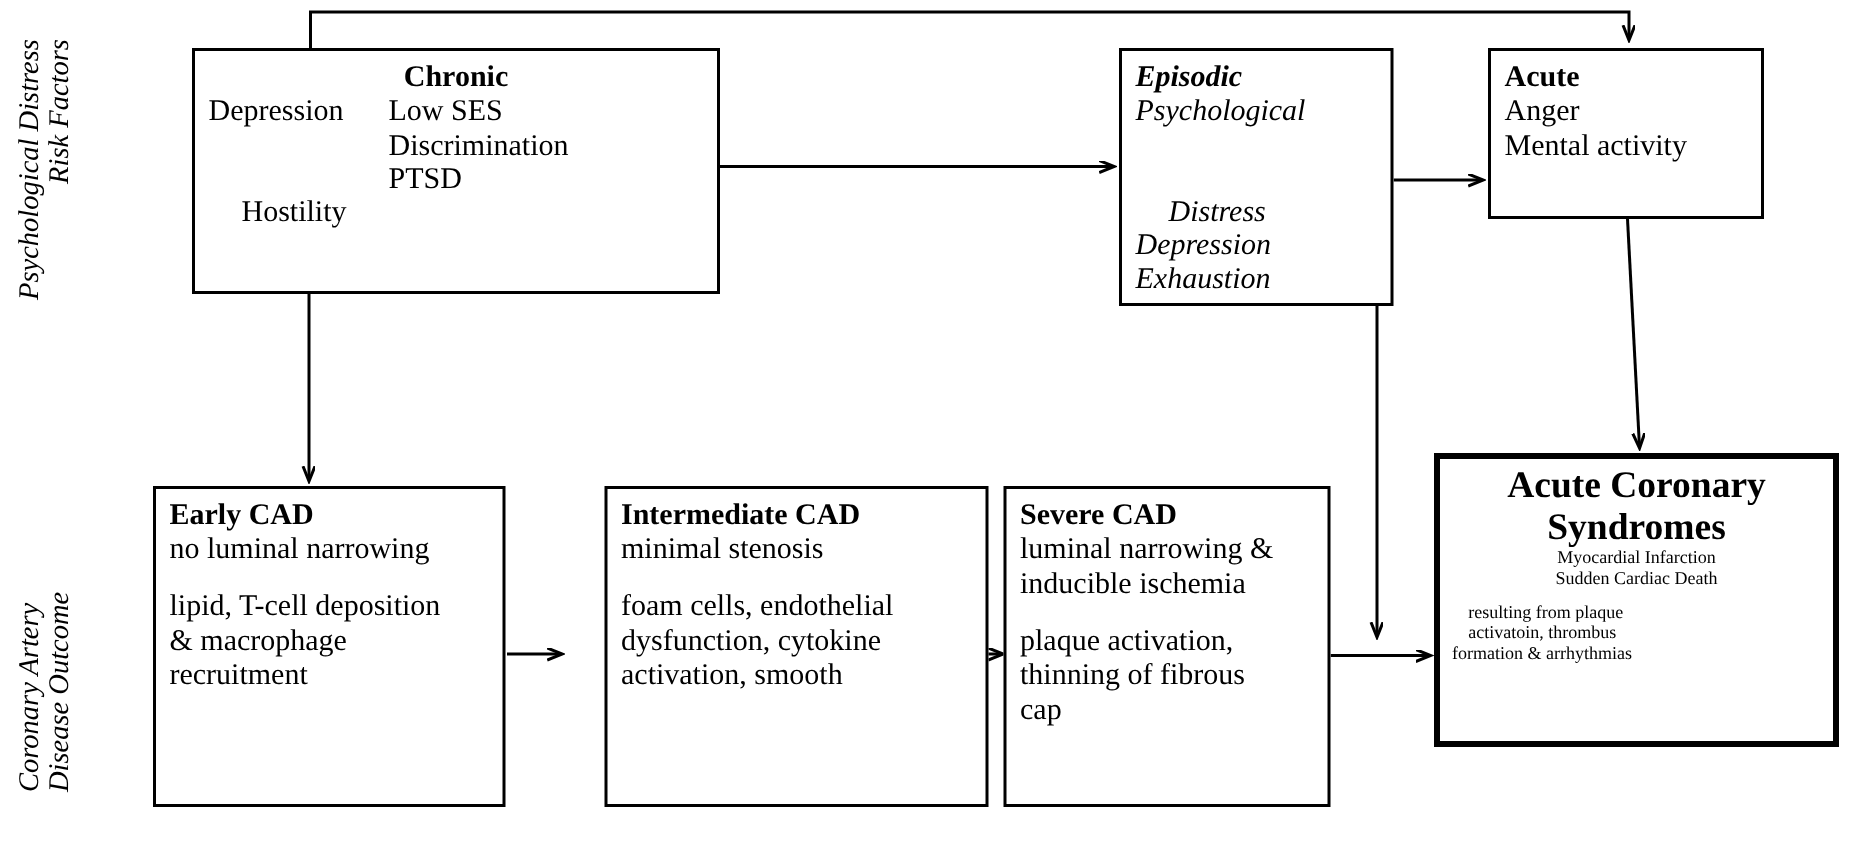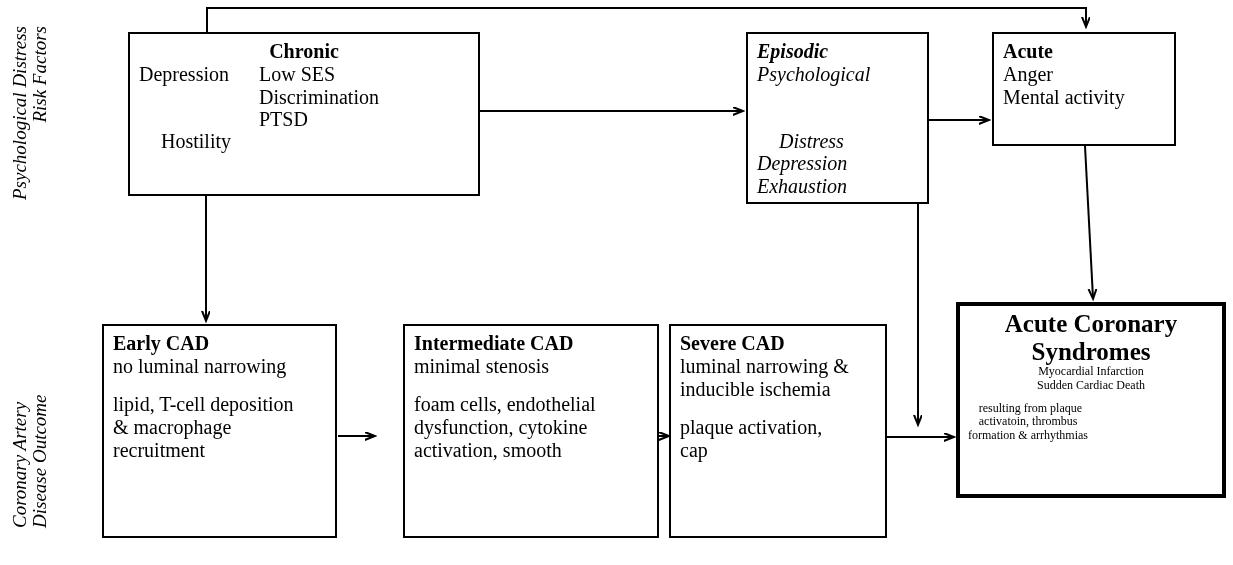--- a/index.html
+++ b/index.html
@@ -188,20 +188,21 @@
     </div>
   </div>
 
   <div class="box" style="left:669px; top:324px; width:218px; height:214px;">
     <div class="box-inner">
       <span class="title">Severe CAD</span>
       <span class="line">luminal narrowing &amp;</span>
       <span class="line">inducible ischemia</span>
       <span class="line gap"></span>
       <span class="line">plaque activation,</span>
+      <span class="line">thinning of fibrous</span>
       <span class="line">cap</span>
     </div>
   </div>
 
   <div class="box thick big" style="left:956px; top:302px; width:270px; height:196px;">
     <div class="box-inner" style="padding:4px 8px;">
       <span class="title center">Acute Coronary</span>
       <span class="title center">Syndromes</span>
       <div class="body">
         <span class="line center">Myocardial Infarction</span>

